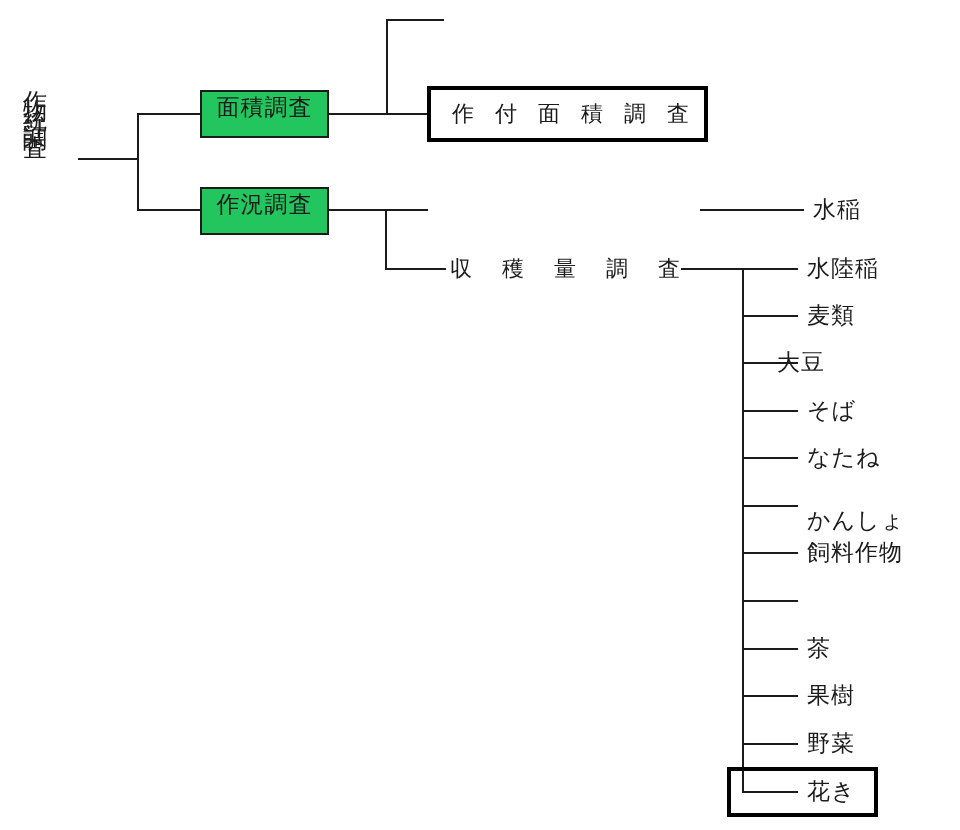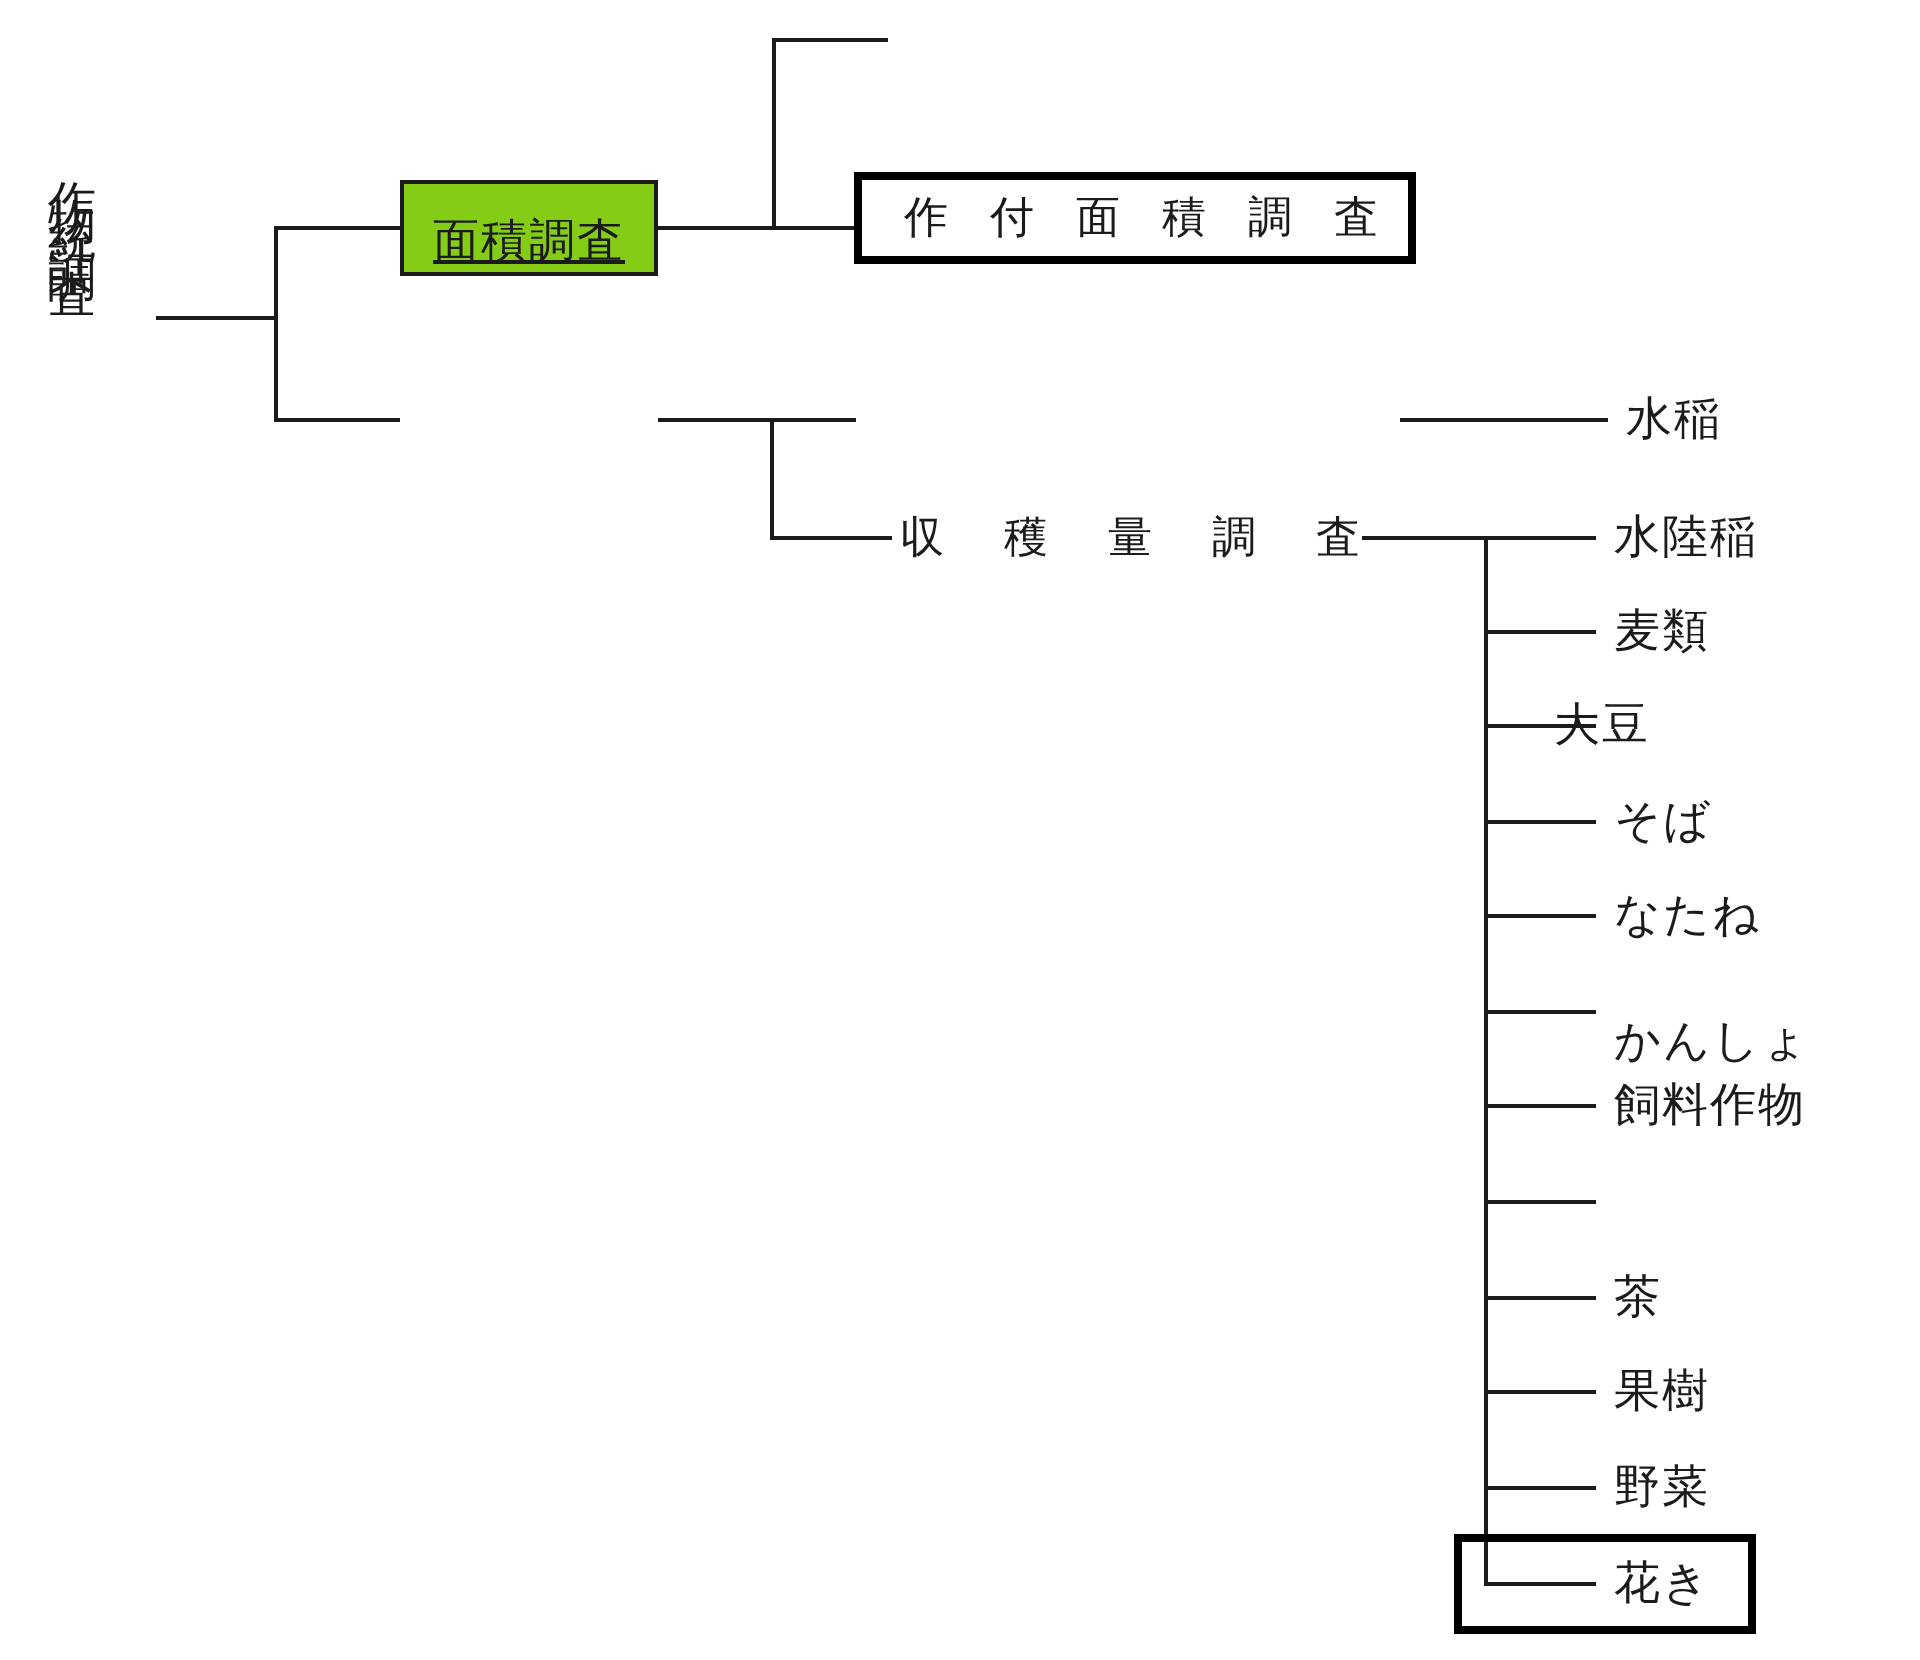--- a/index.html
+++ b/index.html
@@ -28,28 +28,27 @@
     text-orientation: upright;
     font-size: 24px;
     letter-spacing: 9px;
     line-height: 1;
     white-space: nowrap;
   }
   .node-box {
     position: absolute;
     box-sizing: border-box;
     border: 2px solid #1b1b1b;
-    background: #84cc16;
+    background: #22c55e;
     display: flex;
-    align-items: flex-end;
+    align-items: flex-start;
     justify-content: center;
     font-size: 23px;
     letter-spacing: 1px;
     white-space: nowrap;
-    text-decoration: underline;
   }
   .bold-box {
     position: absolute;
     box-sizing: border-box;
     border: 4px solid #000000;
     background: transparent;
     display: flex;
     align-items: center;
   }
   .node-text {
@@ -83,27 +82,30 @@
   <div class="root-label">作物統計調査</div>
 
   <div class="hline" style="left:78px;top:158px;width:60px;height:2px;"></div>
   <div class="vline" style="left:137px;top:113px;width:2px;height:98px;"></div>
   <div class="hline" style="left:137px;top:113px;width:63px;height:2px;"></div>
   <div class="hline" style="left:137px;top:209px;width:63px;height:2px;"></div>
 
   <div class="node-box" style="left:200px;top:90px;width:129px;height:48px;">
     <span>面積調査</span>
   </div>
+  <div class="node-box" style="left:200px;top:187px;width:129px;height:48px;">
+    <span>作況調査</span>
+  </div>
 
   <div class="hline" style="left:329px;top:113px;width:98px;height:2px;"></div>
   <div class="vline" style="left:386px;top:19px;width:2px;height:96px;"></div>
   <div class="hline" style="left:386px;top:19px;width:58px;height:2px;"></div>
 
 
-  <div class="bold-box" style="left:427px;top:86px;width:281px;height:46px;">
+  <div class="bold-box" style="left:427px;top:86px;width:281px;height:56px;">
     <span class="boldbox-label">作付面積調査</span>
   </div>
 
   <div class="hline" style="left:329px;top:209px;width:99px;height:2px;"></div>
   <div class="vline" style="left:385px;top:209px;width:2px;height:61px;"></div>
   <div class="hline" style="left:385px;top:268px;width:61px;height:2px;"></div>
 
   <div class="hline" style="left:700px;top:209px;width:104px;height:2px;"></div>
   <div class="leaf-text" style="left:813px;top:196px;">水稲</div>
 

